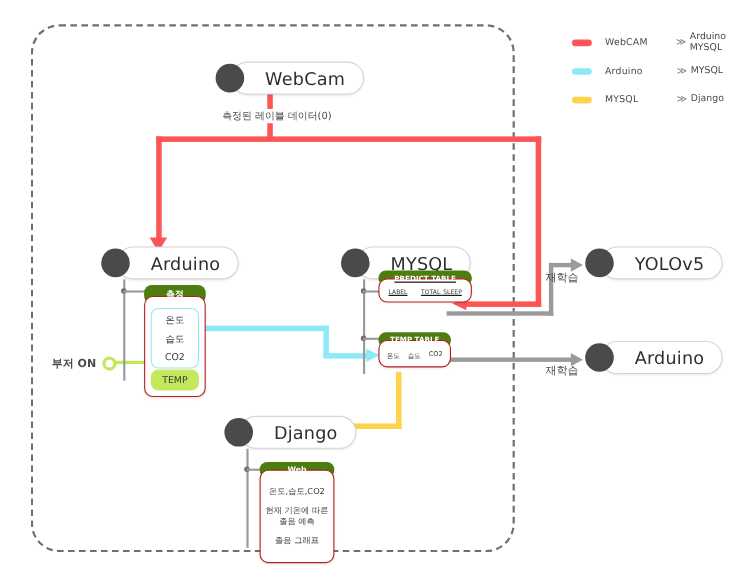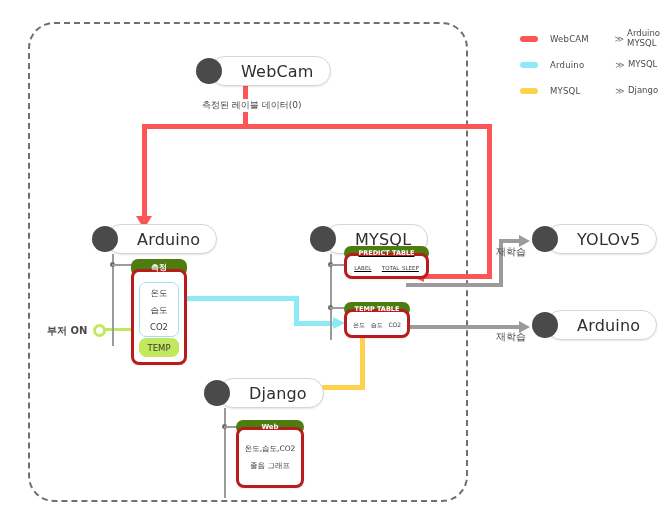--- a/index.html
+++ b/index.html
@@ -25,21 +25,21 @@
        display:flex;align-items:center;box-sizing:border-box;
        padding:0 16px 0 30px;box-shadow:0 1px 2px rgba(0,0,0,.10);}
   .node .dot{position:absolute;left:0;top:2px;width:26px;height:26px;
        border-radius:50%;background:#4a4a4a;z-index:2;}
   .node .lbl{font-size:16px;color:#2e2e2e;white-space:nowrap;letter-spacing:.2px;}
 
   
   .tbl{position:absolute;box-sizing:border-box;}
   .tbl .th{background:#4d7c0f;color:#ffffff;border-radius:7px;
        text-align:center;font-weight:600;}
-  .tbl .body{background:#ffffff;border:3px solid #b91c1c;border-radius:8px;
+  .tbl .body{background:#ffffff;border:1px solid #b91c1c;border-radius:8px;
        margin-top:-7px;padding-top:9px;box-sizing:border-box;
        box-shadow:0 1px 2px rgba(0,0,0,.07);}
   .cellgrp{border:1px solid #9fe4f2;border-radius:7px;margin:1px 5px;padding:2px 0;}
   .cellgrp.green{border-color:#c6e86a;}
   .cell{text-align:center;color:#3a3a3a;}
 
   
   .stem{position:absolute;background:#9b9b9b;width:1.5px;}
   .bullet{position:absolute;width:5px;height:5px;border-radius:50%;background:#6f6f6f;}
 
@@ -195,15 +195,17 @@
   <div class="dot"></div>
 </div>
 <div class="stem" style="left:224px;top:408px;height:90px;"></div>
 <div class="bullet" style="left:222px;top:424px;"></div>
 <div class="seg gray" style="left:224px;top:426px;width:14px;height:1.5px;"></div>
 
 <div class="tbl" style="left:236px;top:420px;width:68px;">
   <div class="th" style="font-size:7px;padding:3px 0;">Web</div>
   <div class="body" style="padding:11px 3px 10px;">
     <div class="cell" style="font-size:7.5px;padding:3px 0;">온도,습도,CO2</div>
+    <div class="cell" style="font-size:7.5px;padding:4px 0;white-space:pre-line;line-height:1.35;">현재 기온에 따른
+졸음 예측</div>
     <div class="cell" style="font-size:7.5px;padding:4px 0;">졸음 그래프</div>
   </div>
 </div>
 
 </body></html>

